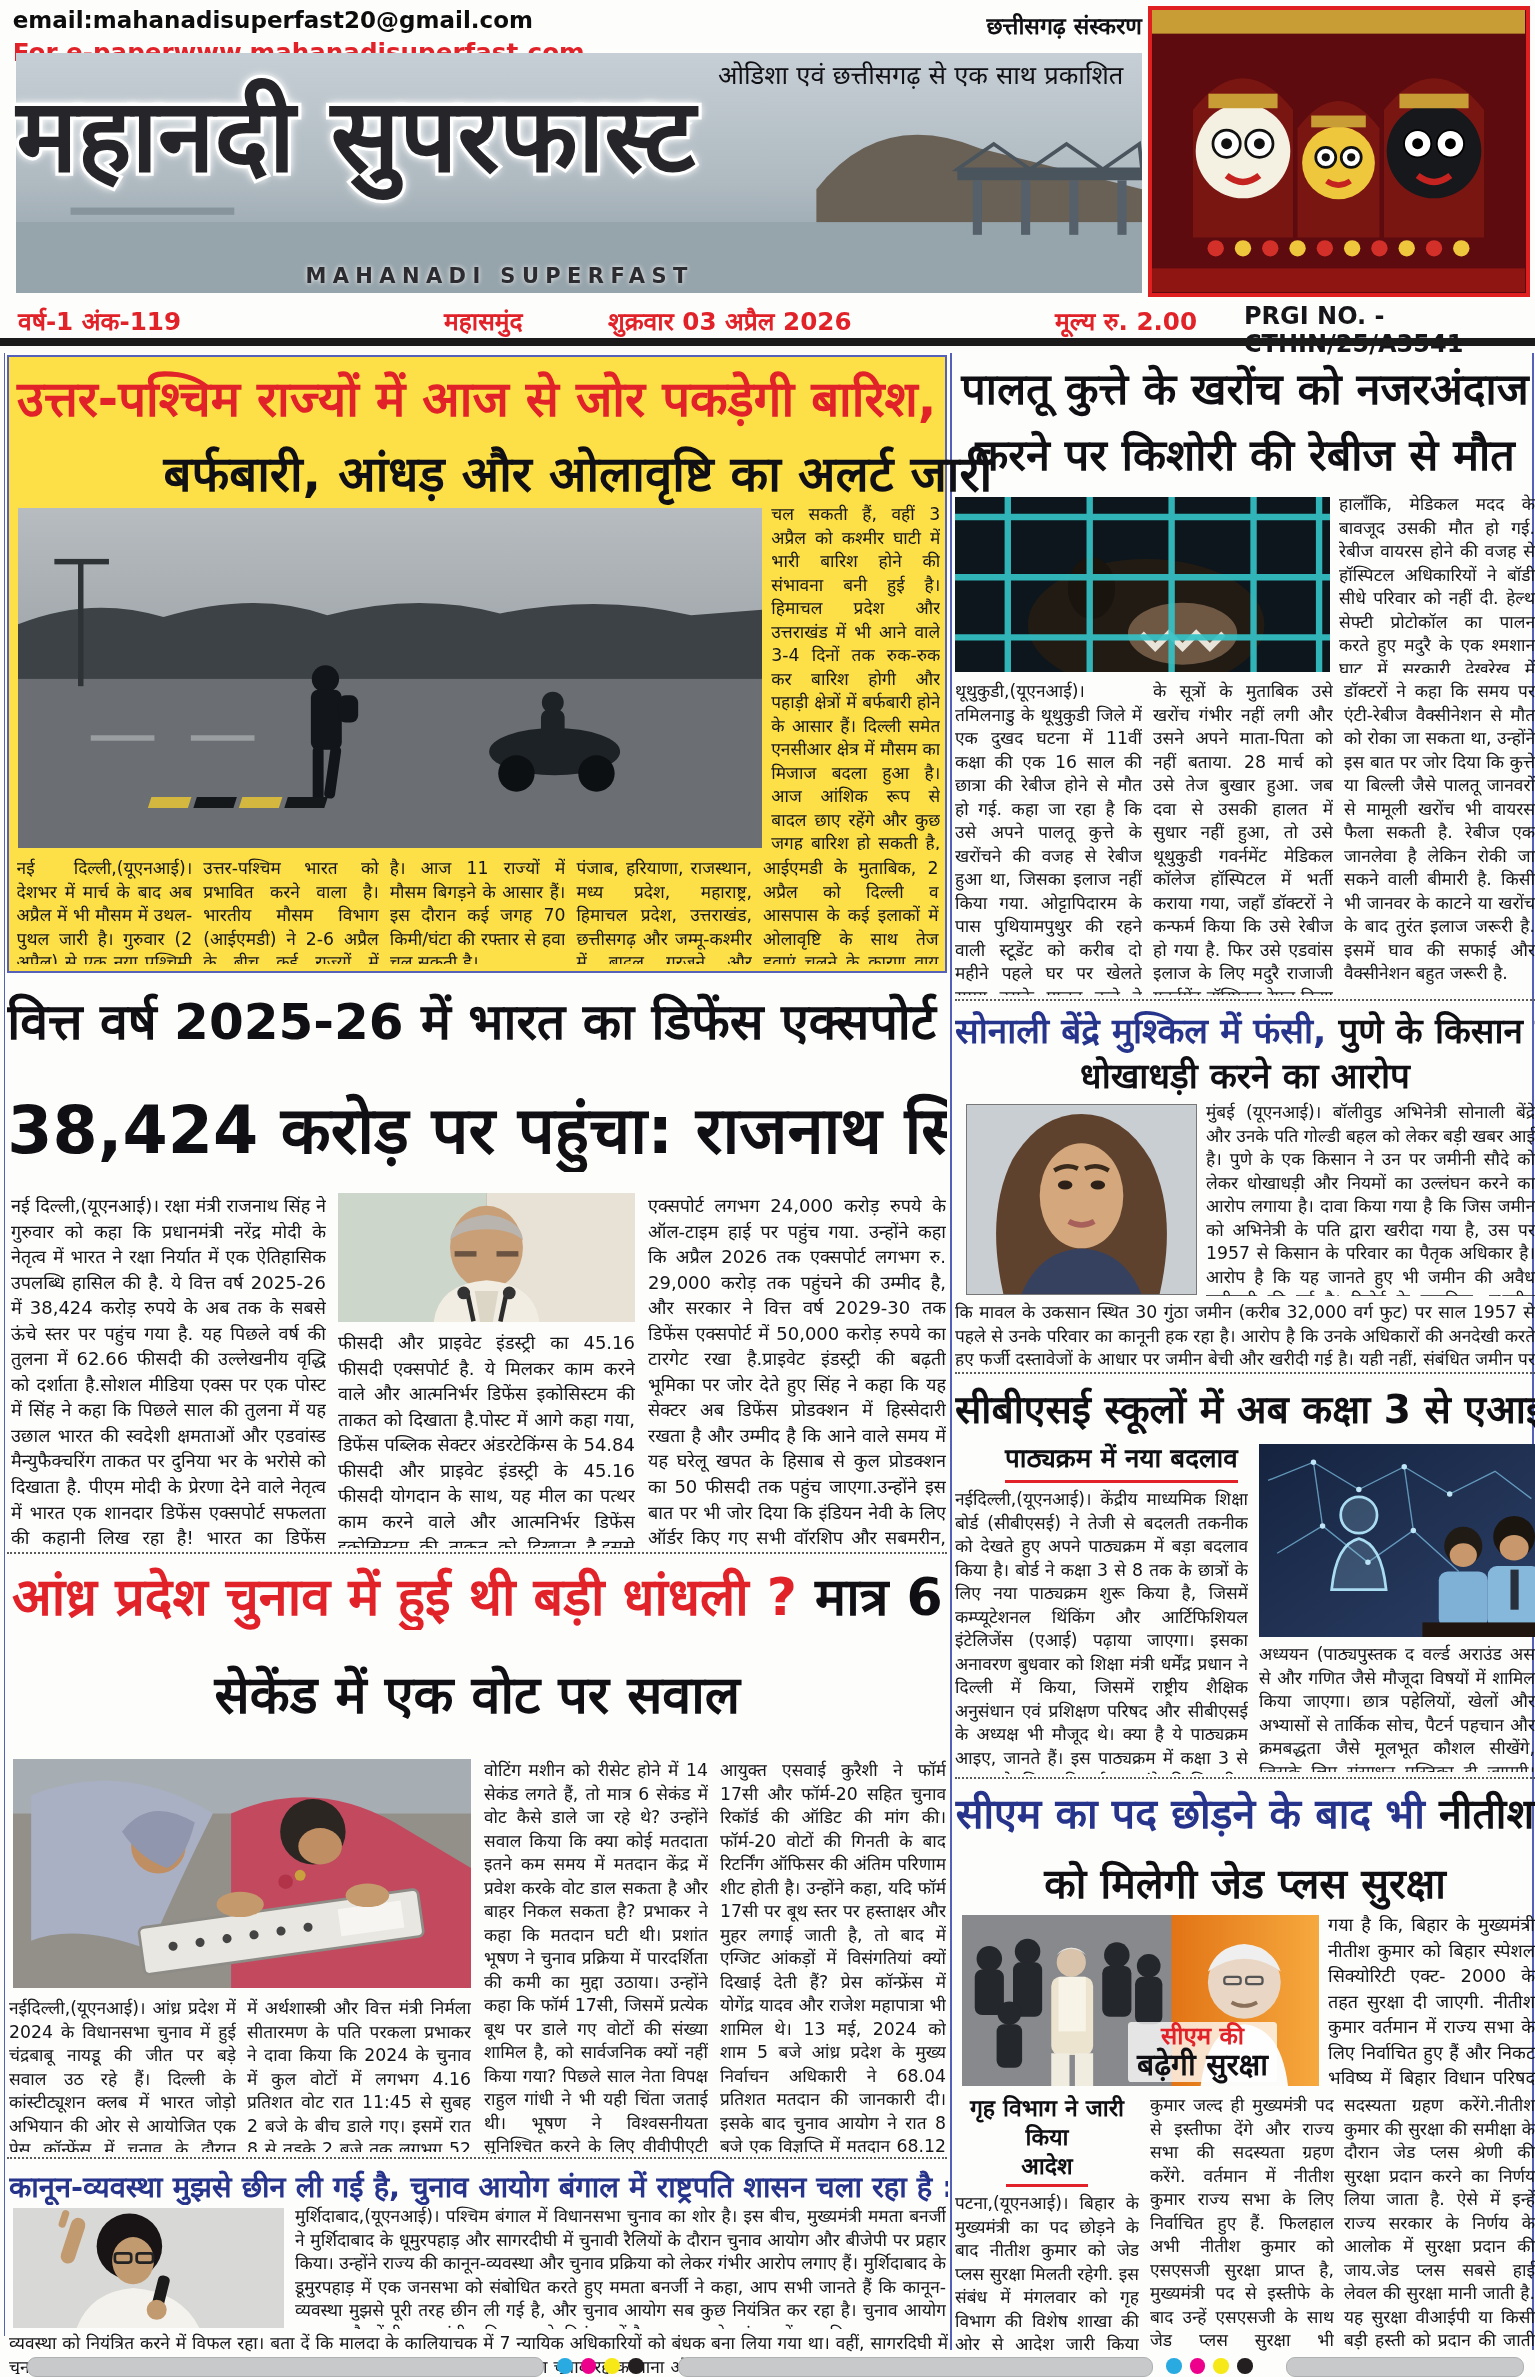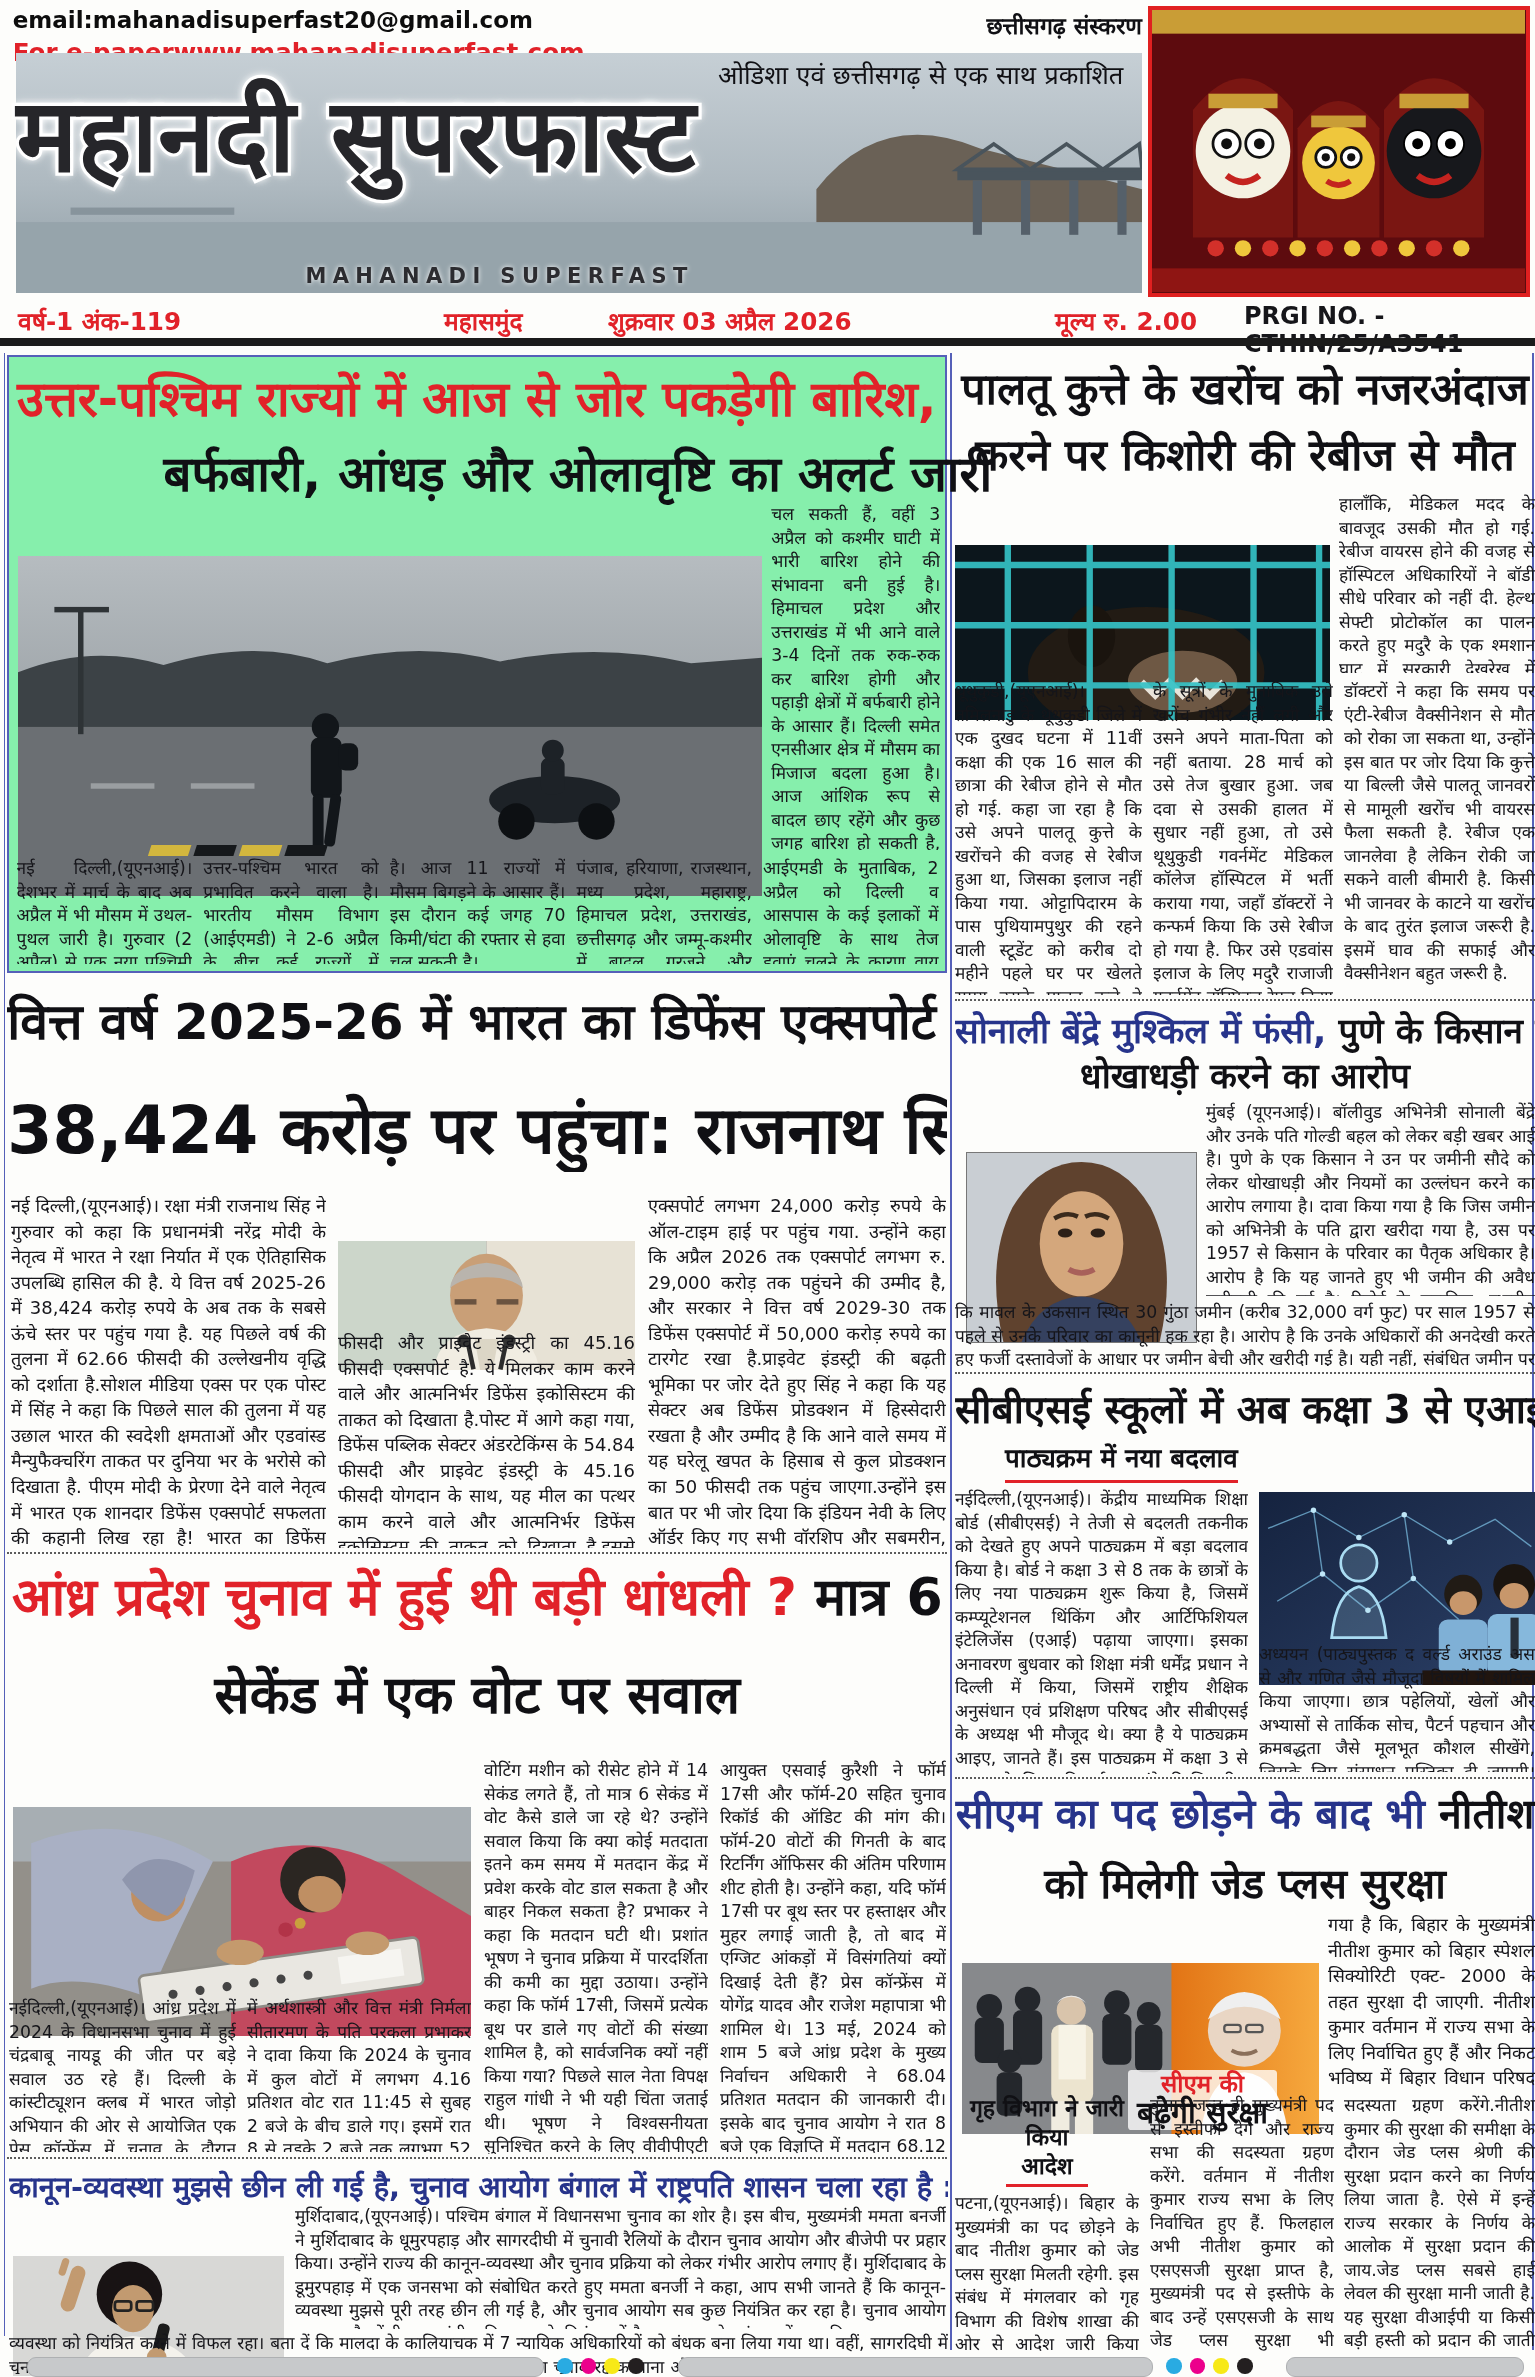--- a/index.html
+++ b/index.html
@@ -8,21 +8,21 @@
   html,body{margin:0;padding:0;background:#ffffff;}
   .page{position:relative;width:1535px;height:2377px;background:#fdfdfb;overflow:hidden;
         font-family:"DejaVu Sans", sans-serif;}
   .abs{position:absolute;}
   .bt{font-size:17.3px;line-height:1.36;text-align:justify;color:#15151a;overflow:hidden;}
   .btl{font-size:18px;line-height:1.42;}
   .hl{font-weight:bold;text-align:center;white-space:nowrap;overflow:hidden;}
   .red{color:var(--red);} .blue{color:var(--blue);} .blk{color:#101014;}
   .dots{border-top:2.7px dotted #5c5c5c;height:0;}
   .vline{width:1.8px;background:var(--bblue);}
-  .photo{overflow:hidden;background:#888;margin-top:48px;}
+  .photo{overflow:hidden;background:#888;}
   .photo svg{display:block;}
   .cap2{font-weight:bold;text-align:center;line-height:1.05;}
   .subhead{font-weight:bold;color:#101014;}
   .redline{border-bottom:3.6px solid var(--red);padding-bottom:4.5px;margin-left:43px;}
   .mast-title{font-weight:800;color:#26262a;-webkit-text-stroke:6.4px #ffffff;paint-order:stroke fill;
      text-shadow:0 0 9px #fff,0 0 9px #fff,0 0 12.7px #fff;}
   .bar{position:absolute;height:18px;border-radius:9px;background:#c7c9cb;border:0.9px solid #aeb0b2;}
   .cmyk{position:absolute;display:flex;gap:8.2px;}
   .cmyk i{width:15.5px;height:15.5px;border-radius:50%;display:block;}
 </style>
@@ -108,21 +108,21 @@
   <div class="abs red" style="left:444px;top:304px;font-size:24.6px;font-weight:bold">महासमुंद</div>
   <div class="abs red" style="left:608px;top:304px;font-size:24.6px;font-weight:bold">शुक्रवार  03  अप्रैल  2026</div>
   <div class="abs red" style="left:1055px;top:304px;font-size:24.6px;font-weight:bold">मूल्य रु. 2.00</div>
   <div class="abs" style="left:1244px;top:302px;font-size:24px;font-weight:bold;color:#16161a">PRGI NO. - CTHIN/25/A3541</div>
   <div class="abs" style="left:0;top:338px;width:1535px;height:8.2px;background:#1b1b1b"></div>
 
   <div class="abs vline" style="left:3.6px;top:353px;height:1983px"></div>
   <div class="abs vline" style="left:950px;top:353px;height:1997px"></div>
   <div class="abs vline" style="left:1532px;top:353px;height:1997px"></div>
 
-  <div class="abs" style="left:7.3px;top:355px;width:940px;height:618px;border:2.7px solid #5560b8;box-sizing:border-box;background:#86efac">
+  <div class="abs" style="left:7.3px;top:355px;width:940px;height:618px;border:2.7px solid #5560b8;box-sizing:border-box;background:#fde047">
     <div class="hl red abs" style="left:0;top:7.3px;width:935px;font-size:49px">उत्तर-पश्चिम राज्यों में आज से जोर पकड़ेगी बारिश,</div>
     <div class="hl blk abs" style="left:8px;top:82px;width:1121px;font-size:49px">बर्फबारी, आंधड़ और ओलावृष्टि का अलर्ट जारी</div>
     <div class="abs photo" style="left:9px;top:151px;width:744px;height:340px">
       <svg width="744" height="340" viewBox="0 0 818 374" preserveAspectRatio="none">
         <defs>
             <linearGradient id="wsky" x1="0" y1="0" x2="0" y2="1">
           <stop offset="0" stop-color="#b6bcc0"></stop>
               <stop offset="1" stop-color="#82898e"></stop>
             </linearGradient>
           </defs>

